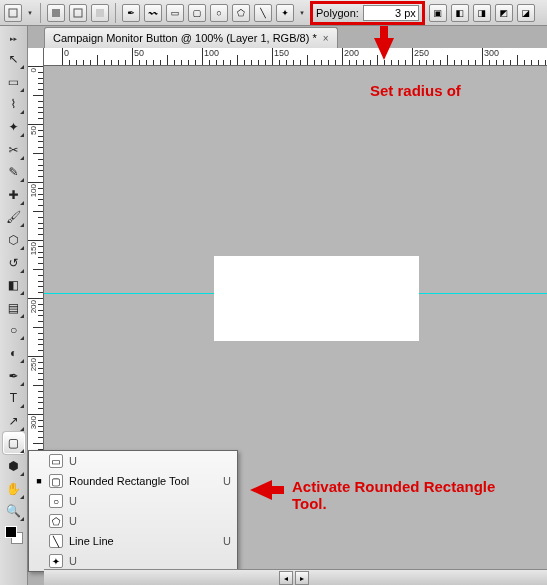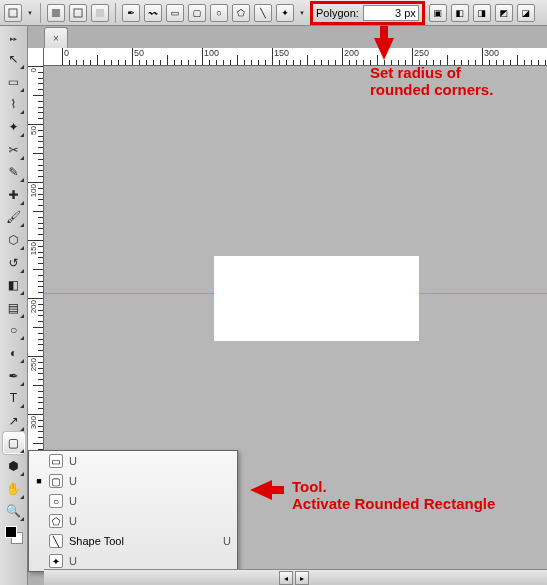--- a/index.html
+++ b/index.html
@@ -125,20 +125,21 @@
     <div class="tbtn">✋<div class="corner"></div></div>
     <div class="tbtn">🔍<div class="corner"></div></div>
     <div class="fgbg">
       <div class="bg"></div>
       <div class="fg"></div>
     </div>
   </div>
 
 <div class="tab-strip">
   <div class="tab">
+    <span>Campaign Monitor Button @ 100% (Layer 1, RGB/8) *</span>
     <span class="x">×</span>
   </div>
 </div>
 
 <div class="ruler-h">
     <div class="tick" style="left: 18px;"></div>
     <div class="lab" style="left: 20px;">0</div>
     <div class="tick" style="left: 25px; height: 5px; top: auto; bottom: 0px;"></div>
     <div class="tick" style="left: 32px; height: 5px; top: auto; bottom: 0px;"></div>
     <div class="tick" style="left: 39px; height: 5px; top: auto; bottom: 0px;"></div>
@@ -315,63 +316,63 @@
   </div>
 
 <div class="canvas">
   <div class="guide"></div>
   <div class="whiterect"></div>
 </div>
 
 <div style="position:absolute; left:374px; top:38px;">
   <div class="arrow-down"></div>
 </div>
-<div class="callout" style="left:370px; top:64px;">
+<div class="callout" style="left:370px; top:82px;text-align:right;">
   <div>Set radius of</div>
-  <div>rounded corners.</div>
 </div>
 
 <div class="flyout">
     <div class="fly-row">
       <span class="mark"></span>
       <span class="ficon">▭</span>
       <span class="fkey">U</span>
     </div>
     <div class="fly-row">
       <span class="mark">■</span>
       <span class="ficon">▢</span>
+      <span class="flab">Rounded Rectangle Tool</span>
       <span class="fkey">U</span>
     </div>
     <div class="fly-row">
       <span class="mark"></span>
       <span class="ficon">○</span>
       <span class="fkey">U</span>
     </div>
     <div class="fly-row">
       <span class="mark"></span>
       <span class="ficon">⬠</span>
       <span class="fkey">U</span>
     </div>
     <div class="fly-row">
       <span class="mark"></span>
       <span class="ficon">╲</span>
-      <span class="flab">Shape Tool</span>
+      <span class="flab">Line Line</span>
       <span class="fkey">U</span>
     </div>
     <div class="fly-row">
       <span class="mark"></span>
       <span class="ficon">✦</span>
       <span class="fkey">U</span>
     </div>
   </div>
 
 <div style="position:absolute; left:250px; top:480px;">
   <div class="arrow-left"></div>
 </div>
 <div class="callout" style="left:292px; top:478px;">
+  <div>Activate Rounded Rectangle</div>
   <div>Tool.</div>
-  <div>Activate Rounded Rectangle</div>
 </div>
 
 <div class="bottom-scroll">
   <div class="btn" style="left:235px;">◂</div>
   <div class="btn" style="left:251px;">▸</div>
 </div>
 
 </body></html>

